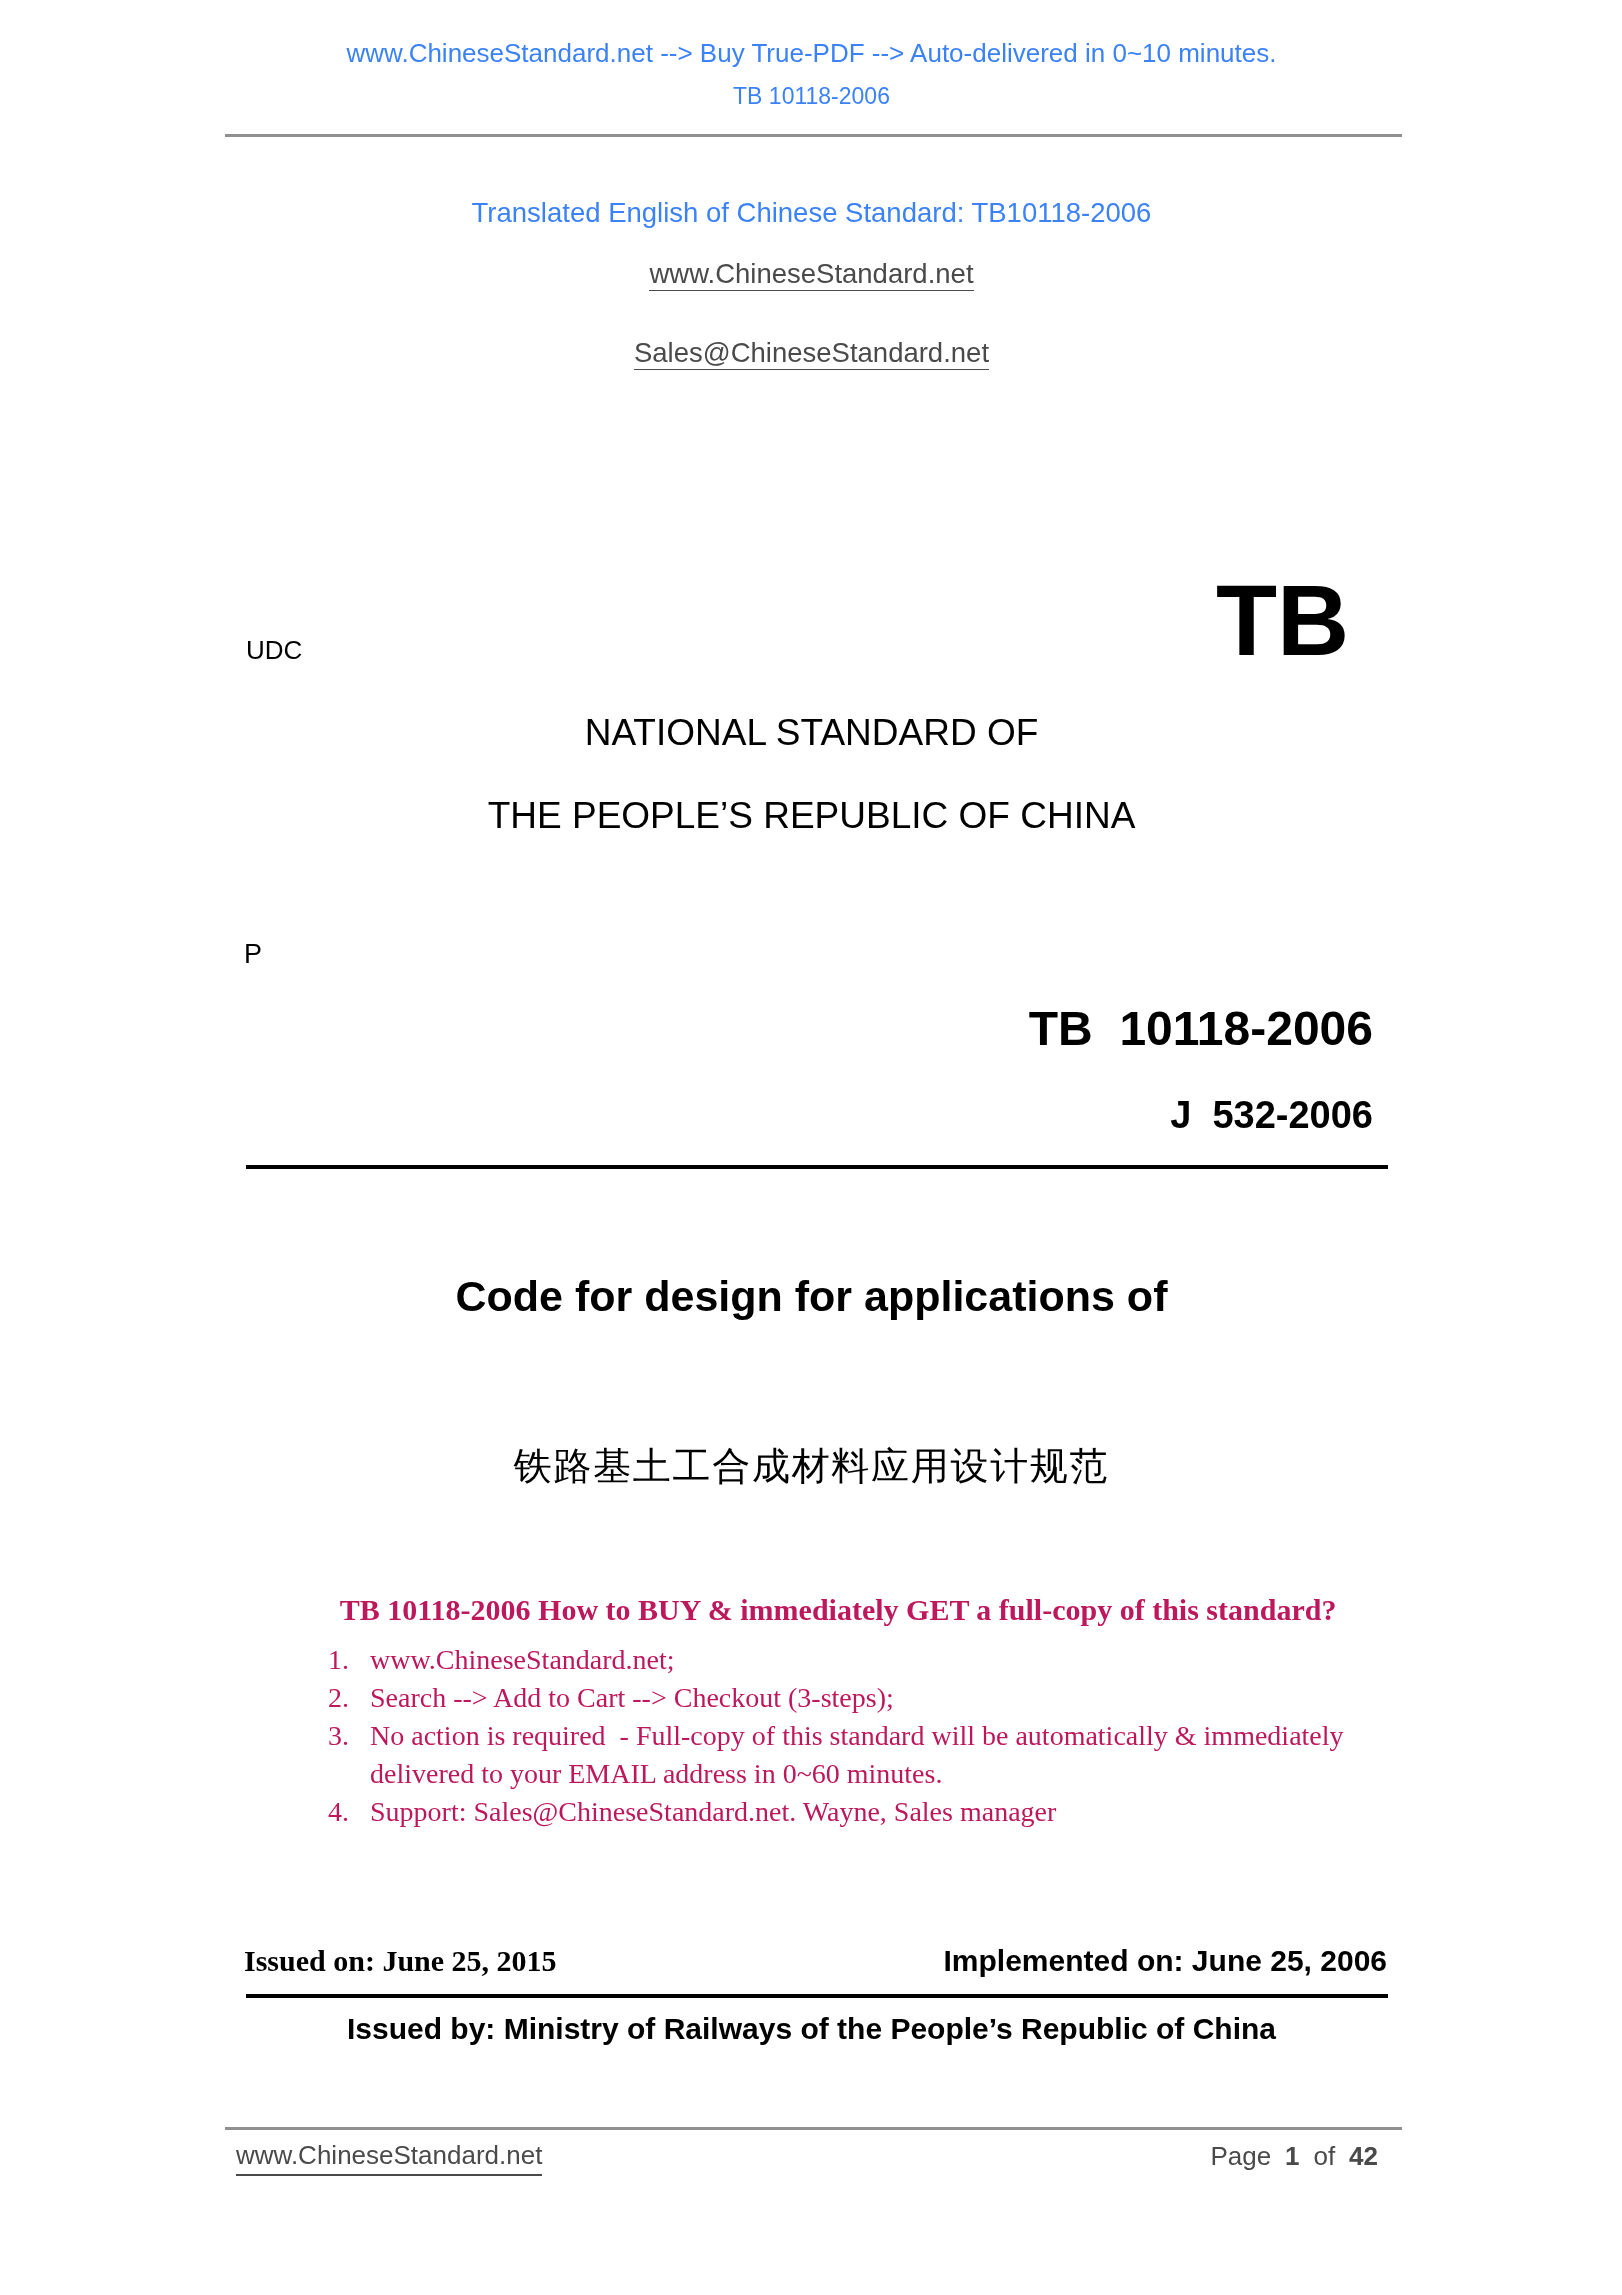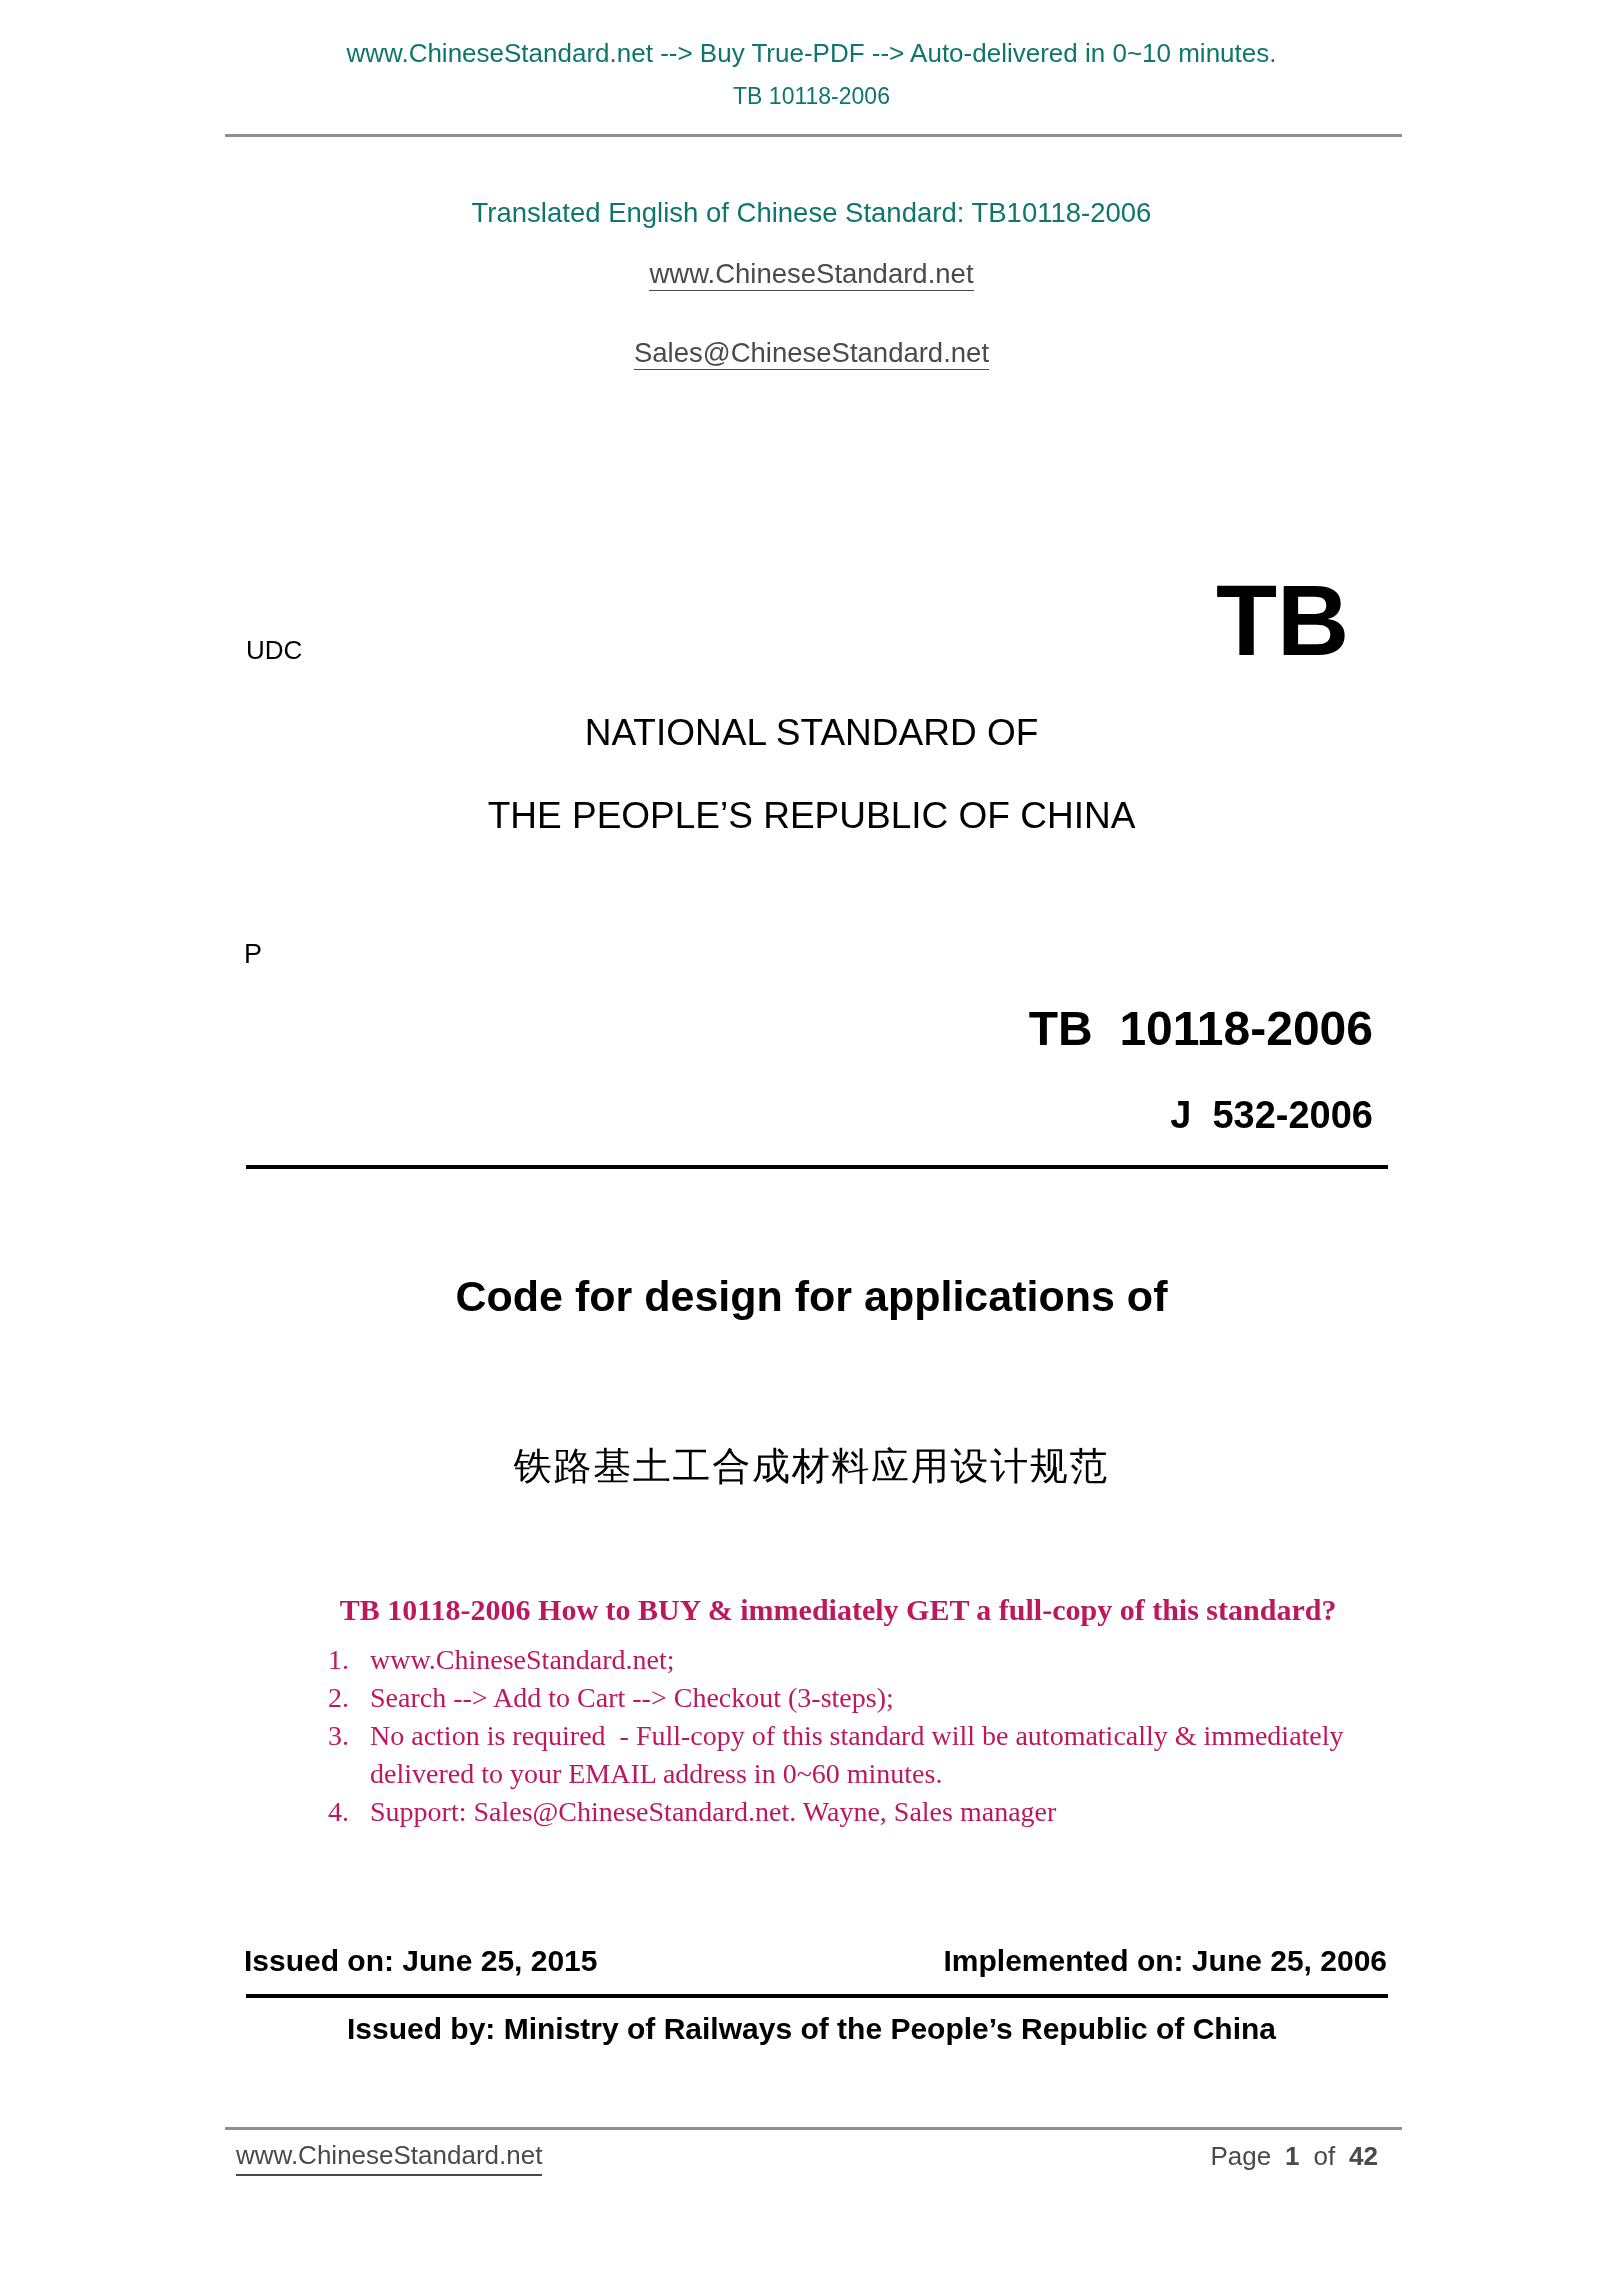--- a/index.html
+++ b/index.html
@@ -5,21 +5,21 @@
   html,body{margin:0;padding:0;background:#e9e9e9;}
   .page{
     position:relative;
     width:1623px;height:2295px;
     background:#ffffff;
     font-family:"Liberation Sans", sans-serif;
     overflow:hidden;
   }
   .abs{position:absolute;}
   .center{left:0;width:100%;text-align:center;}
-  .gray{color:#0f766e;}
+  .gray{color:#3b82f6;}
   .black{color:#000000;}
   .rule-thin{background:#8f8f8f;height:2.5px;left:225px;width:1177px;}
   .rule-thick{background:#000000;height:4.2px;left:246px;width:1142px;}
   .hdr1{top:38px;font-size:26px;}
   .hdr2{top:83px;font-size:23px;}
   .intro-line{top:197px;font-size:27.5px;}
   .intro-link{font-size:27.5px;color:#4a4a4a;text-decoration:none;border-bottom:1.7px solid #4a4a4a;padding-bottom:0.8px;}
   .link-row1{top:258px;}
   .link-row2{top:337px;}
   .udc{left:246px;top:635px;font-size:26px;}
@@ -32,21 +32,21 @@
   .rule1{top:1165px;}
   .title1{top:1272px;font-size:43px;font-weight:bold;}
   .title2{top:1361px;font-size:43px;font-weight:bold;}
   .title-cn{top:1441px;font-size:38px;letter-spacing:1.7px;font-family:"Liberation Serif", serif;}
   .howto{left:328px;top:1591px;width:1051px;font-family:"Liberation Serif", serif;color:#be185d;}
   .howto-heading{margin-left:11.7px;font-size:30px;font-weight:bold;line-height:38px;margin-bottom:11.7px;}
   .howto-list{font-size:28px;line-height:38px;}
   .howto-item{display:flex;}
   .howto-num{width:42px;flex:0 0 42px;}
   .howto-text{width:984px;white-space:pre-wrap;}
-  .issued-on{left:244px;top:1944px;font-size:30px;font-weight:bold;}
+  .issued-on{left:244px;top:1944px;font-size:30px;font-weight:bold;font-family:Liberation Serif, serif;}
   .implemented-on{right:236px;top:1944px;font-size:30px;font-weight:bold;}
   .rule2{top:1994px;}
   .issued-by{top:2012px;font-size:30px;font-weight:bold;}
   .footer-rule{top:2127px;}
   .footer-link{left:236px;top:2140px;font-size:26px;color:#4a4a4a;text-decoration:none;border-bottom:2.5px solid #4a4a4a;padding-bottom:2.5px;}
   .footer-page{right:245px;top:2141px;font-size:26px;color:#4a4a4a;}
   .footer-page .b{font-weight:bold;}
   .footer-page span{margin-left:6.7px;}
   .footer-page span:first-child{margin-left:0;}
 </style>

